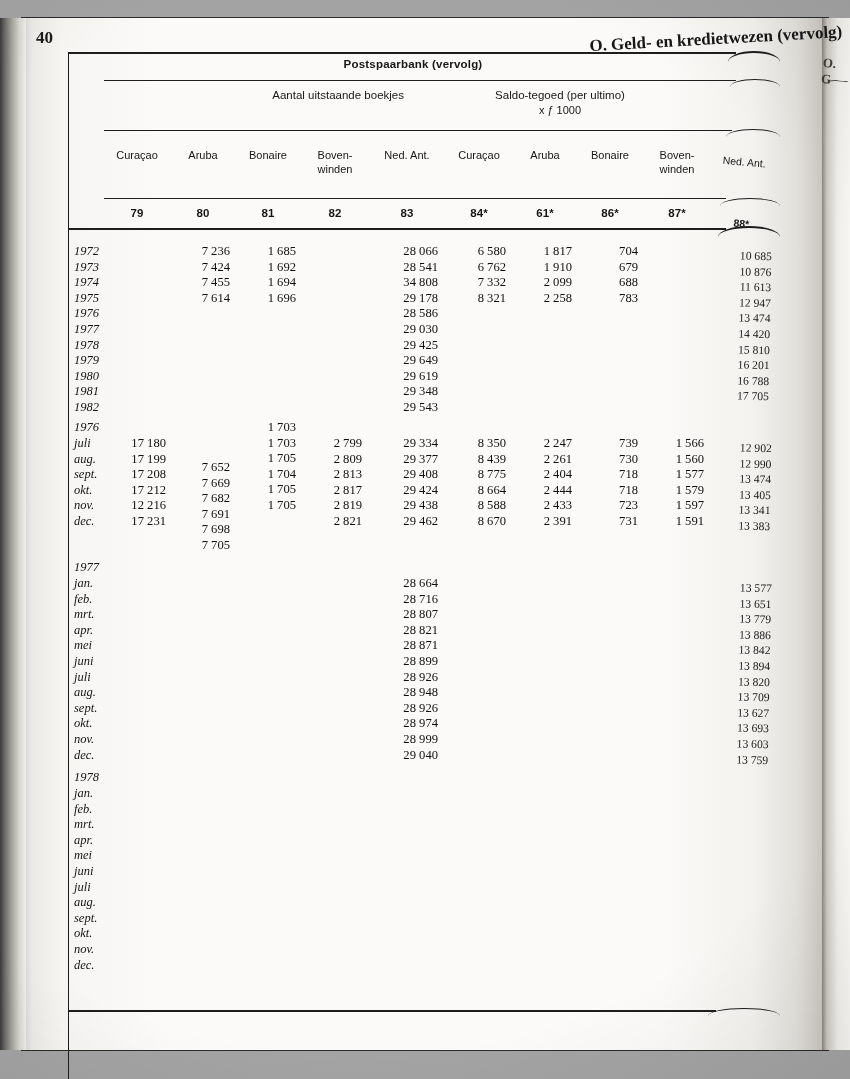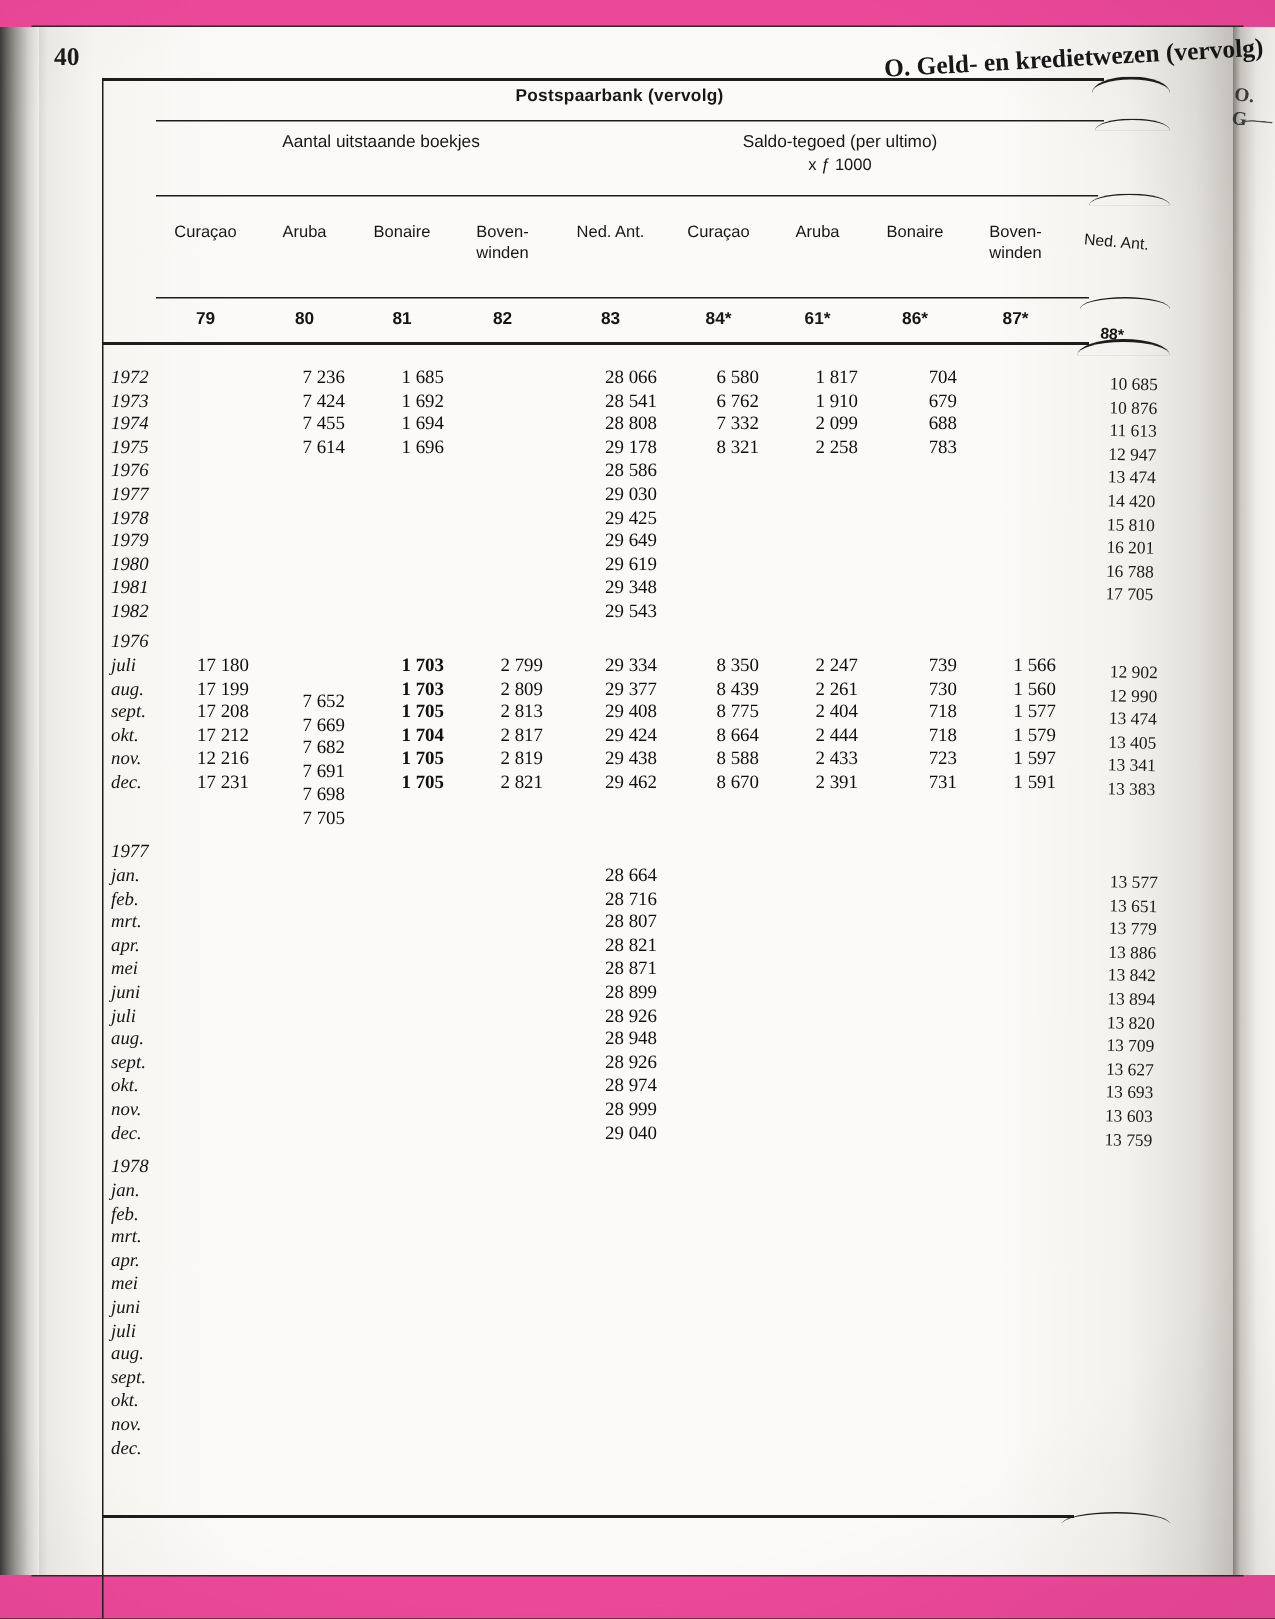--- a/index.html
+++ b/index.html
@@ -1,21 +1,21 @@
 <!DOCTYPE html>
 <html><head>
 <meta charset="utf-8">
 <style>
   html,body{margin:0;padding:0;background:#111;}
   body{font-family:"Liberation Sans", sans-serif;}
 
   #page{
     position:relative;
     width:850px;height:1079px;
-    background:#ec4899;
+    background:#a3a3a3;
     overflow:hidden;
   }
 
   
   .sheet{
     position:absolute;
     left:22px; top:18px; width:806px; height:1032px;
     background:
       linear-gradient(90deg,#cfcfcf 0px,#eceae6 10px,#f6f5f2 40px,#fbfaf8 140px,#fbfaf8 640px,#f4f2ee 730px,#e2e0db 775px,#cac7c1 800px,#b4b1ab 806px);
     box-shadow:0 0 0 1px #2a2a2a;
@@ -151,21 +151,21 @@
   <div class="tbl">
 
     <div class="rule h-thick" style="left:0;top:0;width:668px;"></div>
     <div class="curve2" style="left:660px;top:-1px;width:52px;"></div>
 
     <div class="ttl">Postspaarbank (vervolg)</div>
 
     <div class="rule h-thin" style="left:36px;top:28px;width:632px;"></div>
     <div class="curve" style="left:662px;top:27px;width:50px;"></div>
 
-    <div class="grp" style="left:36px;top:36px;width:300px;">
+    <div class="grp" style="left:36px;top:36px;width:300px;text-align:right;">
       <div>Aantal uitstaande boekjes</div>
     </div>
     <div class="grp" style="left:342px;top:36px;width:300px;">
       <div>Saldo-tegoed (per ultimo)</div>
       <div class="sub">x ƒ 1000</div>
     </div>
 
     <div class="rule h-thin" style="left:36px;top:78px;width:628px;"></div>
     <div class="curve" style="left:658px;top:77px;width:54px;"></div>
 
@@ -255,21 +255,21 @@
         <div>&nbsp;</div>
         <div>&nbsp;</div>
         <div>&nbsp;</div>
         <div>&nbsp;</div>
         <div>&nbsp;</div>
         <div>&nbsp;</div>
       </div>
     <div class="datacol" style="left:300px;top:192px;width:70px;">
         <div>28 066</div>
         <div>28 541</div>
-        <div>28 808</div>
+        <div>34 808</div>
         <div>29 178</div>
         <div>28 586</div>
         <div>29 030</div>
         <div>29 425</div>
         <div>29 649</div>
         <div>29 619</div>
         <div>29 348</div>
         <div>29 543</div>
       </div>
     <div class="datacol" style="left:376px;top:192px;width:62px;">
@@ -343,21 +343,21 @@
         <div>17 231</div>
       </div>
     <div class="datacol" style="left:102px;top:408px;width:60px;">
         <div>7 652</div>
         <div>7 669</div>
         <div>7 682</div>
         <div>7 691</div>
         <div>7 698</div>
         <div>7 705</div>
       </div>
-    <div class="datacol" style="left:166px;top:384px;width:62px;font-weight:bold;">
+    <div class="datacol" style="left:166px;top:368px;width:62px;">
         <div>1 703</div>
         <div>1 703</div>
         <div>1 705</div>
         <div>1 704</div>
         <div>1 705</div>
         <div>1 705</div>
       </div>
     <div class="datacol" style="left:232px;top:384px;width:62px;">
         <div>2 799</div>
         <div>2 809</div>

